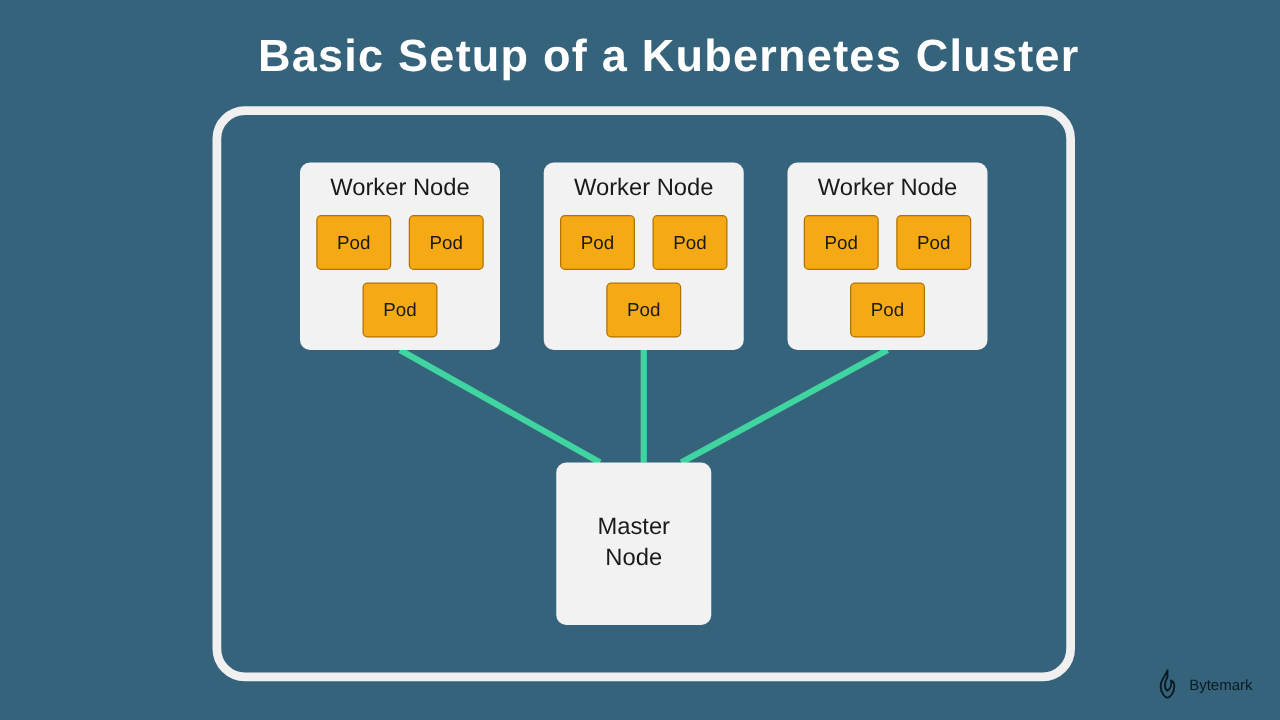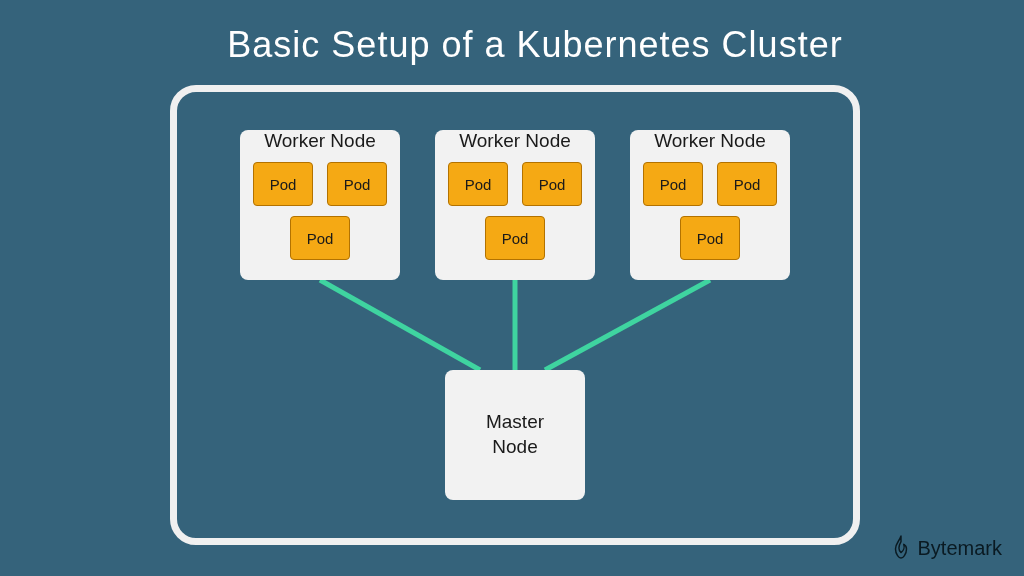--- a/index.html
+++ b/index.html
@@ -7,21 +7,21 @@
     width: 1024px;
     height: 576px;
     background: #35637b;
     font-family: Arial, Helvetica, sans-serif;
     position: relative;
     overflow: hidden;
   }
   .title {
     text-align: center;
     color: #ffffff;
-    font-weight: 400;
+    font-weight: 700;
     font-size: 36px;
     letter-spacing: 1px;
     padding-top: 24px;
     margin-left: 46px;
   }
   .cluster-frame {
     position: absolute;
     left: 170px;
     top: 85px;
     width: 690px;
@@ -29,20 +29,21 @@
     border: 7px solid #f0f0f0;
     border-radius: 26px;
   }
   .worker {
     position: absolute;
     width: 160px;
     height: 150px;
     background: #f2f2f2;
     border-radius: 8px;
     text-align: center;
+    padding-top: 10px;
   }
   .worker-title {
     font-size: 19px;
     color: #1a1a1a;
     margin-bottom: 10px;
   }
   .pods-row {
     display: flex;
     justify-content: center;
     gap: 14px;
@@ -55,21 +56,21 @@
     border: 1px solid #b37200;
     border-radius: 4px;
     display: flex;
     align-items: center;
     justify-content: center;
     font-size: 15px;
     color: #1a1a1a;
   }
   .master {
     position: absolute;
-    width: 140px;
+    width: 124px;
     height: 130px;
     background: #f2f2f2;
     border-radius: 8px;
     display: flex;
     align-items: center;
     justify-content: center;
     text-align: center;
     font-size: 19px;
     color: #1a1a1a;
     line-height: 1.3;
@@ -82,21 +83,21 @@
     pointer-events: none;
   }
   .brand {
     position: absolute;
     right: 22px;
     bottom: 14px;
     display: flex;
     align-items: center;
     gap: 6px;
     color: #0a1a22;
-    font-size: 20px;
+    font-size: 12px;
     font-family: Arial, sans-serif;
   }
   .brand svg { width: 22px; height: 28px; }
 </style>
 </head>
 <body>
 
 <h1 class="title">Basic Setup of a Kubernetes Cluster</h1>
 
 <div class="cluster-frame"></div>

